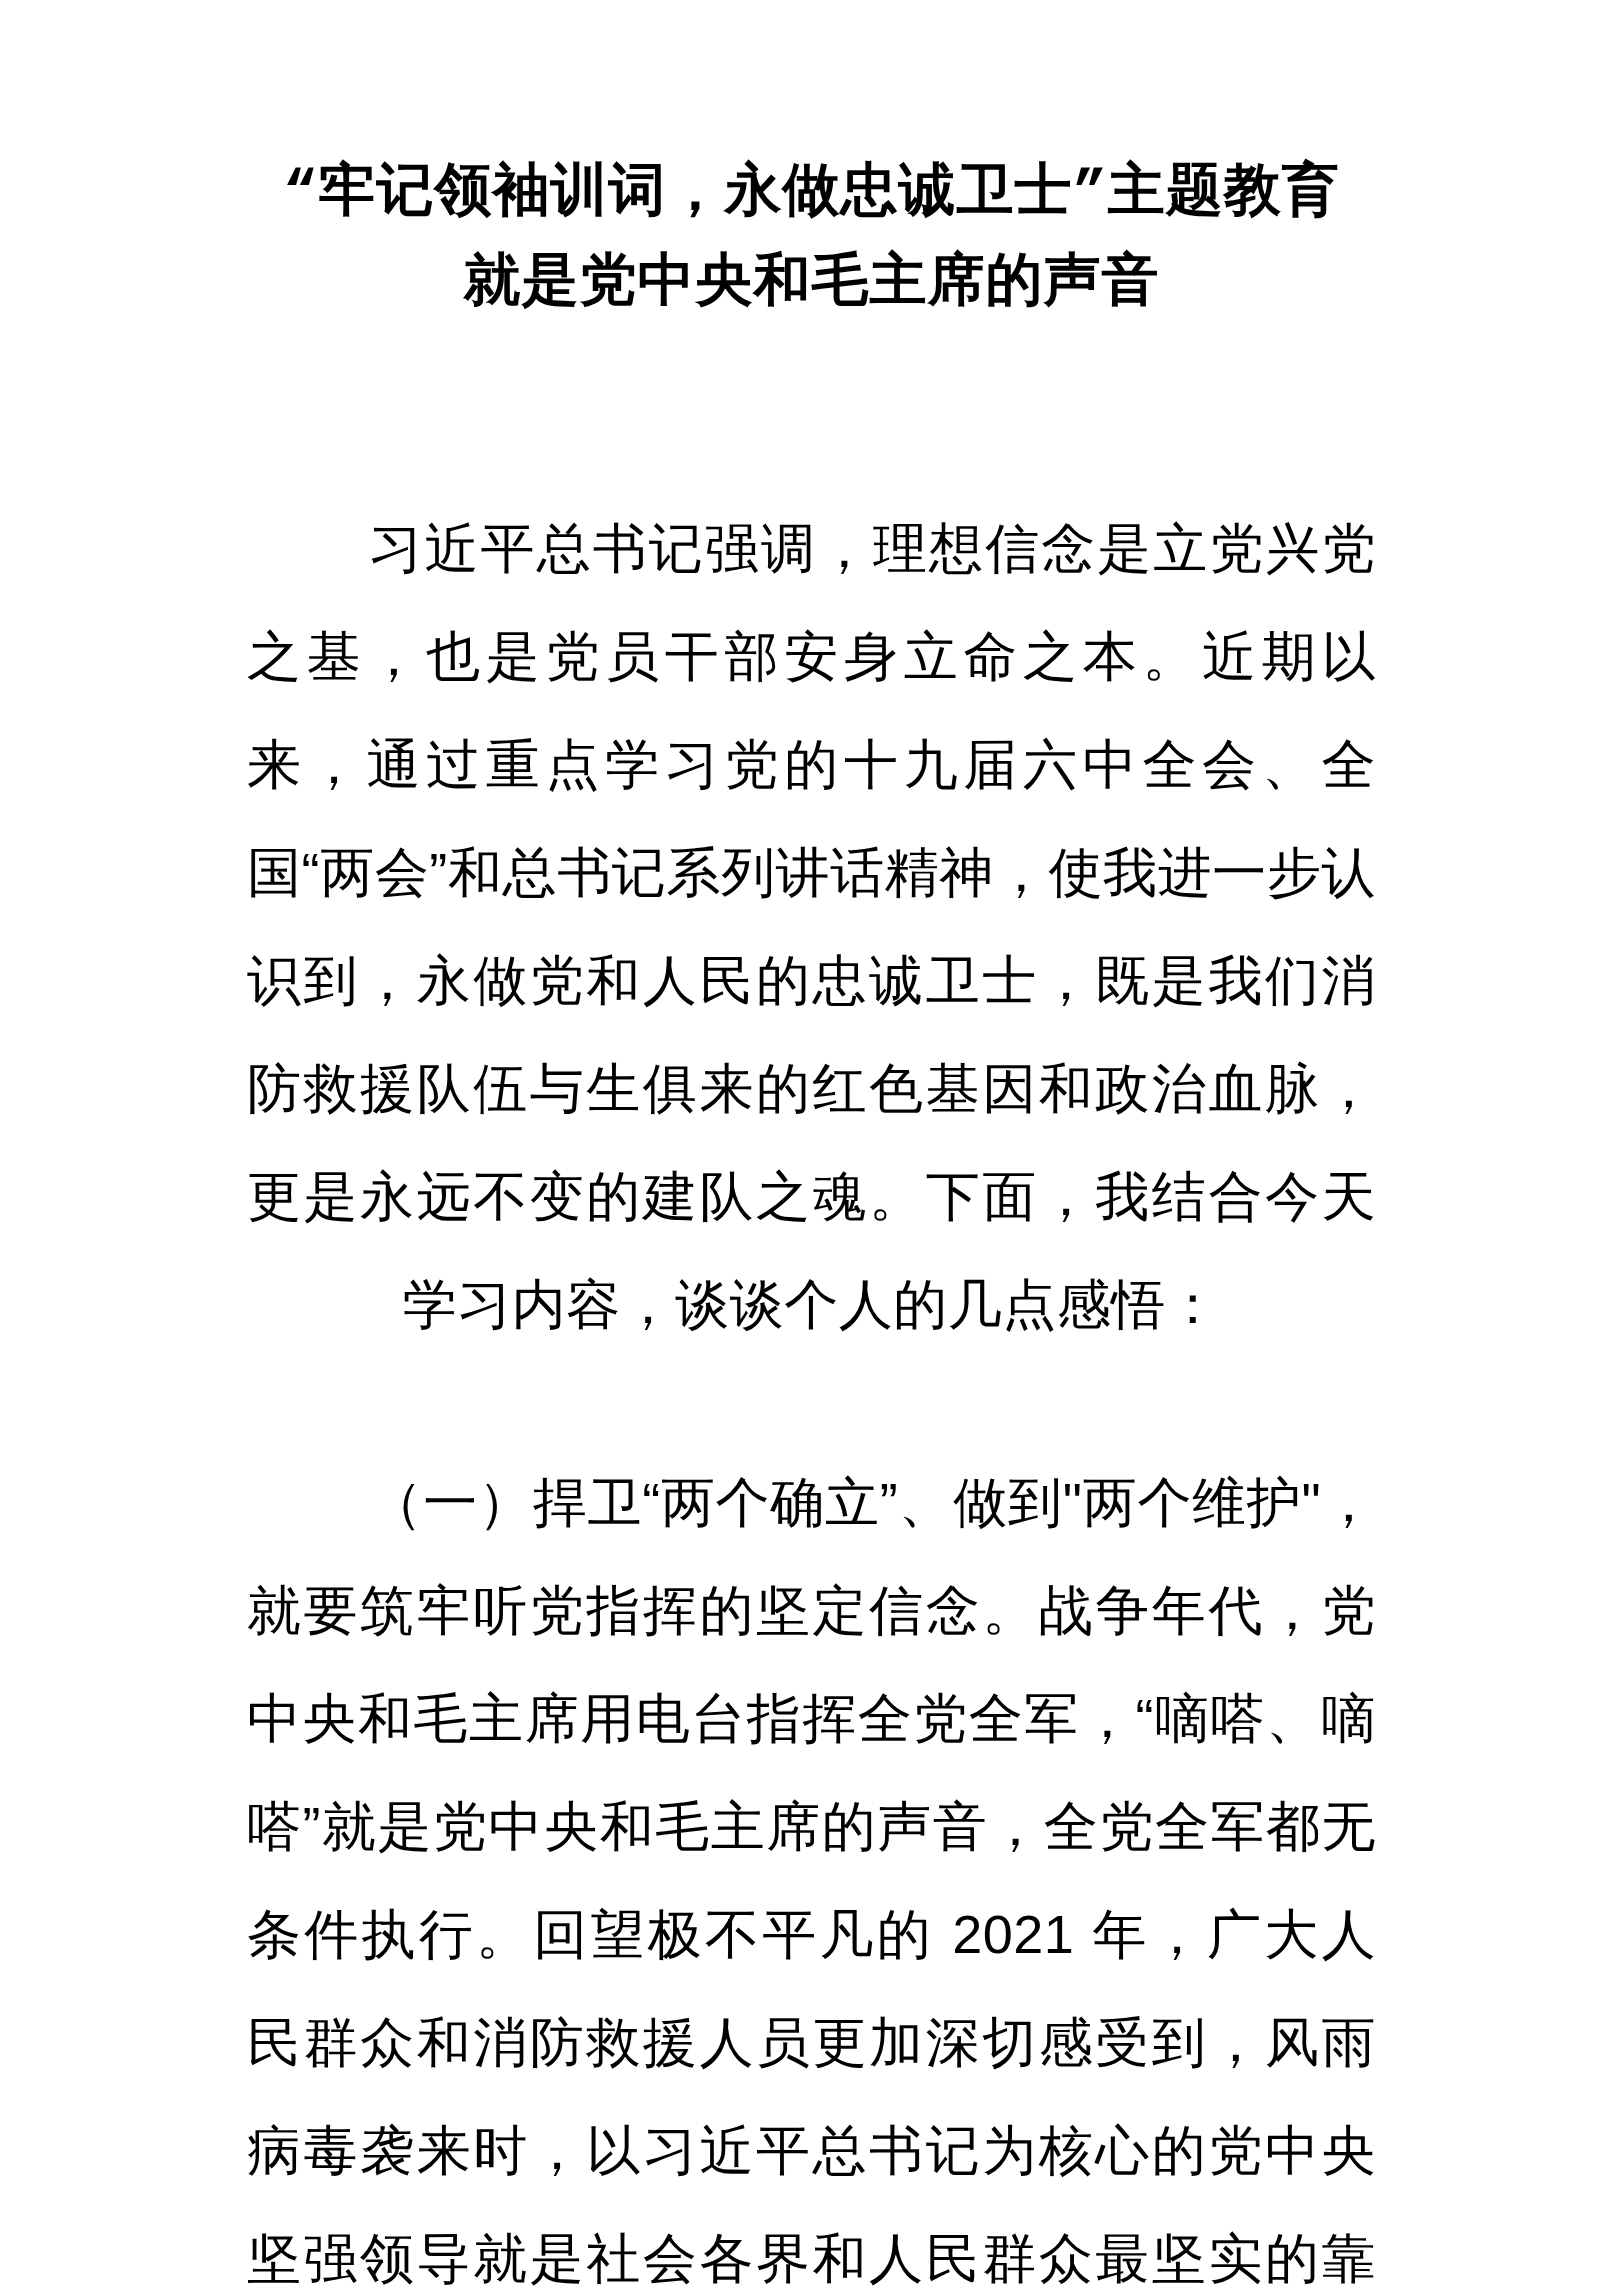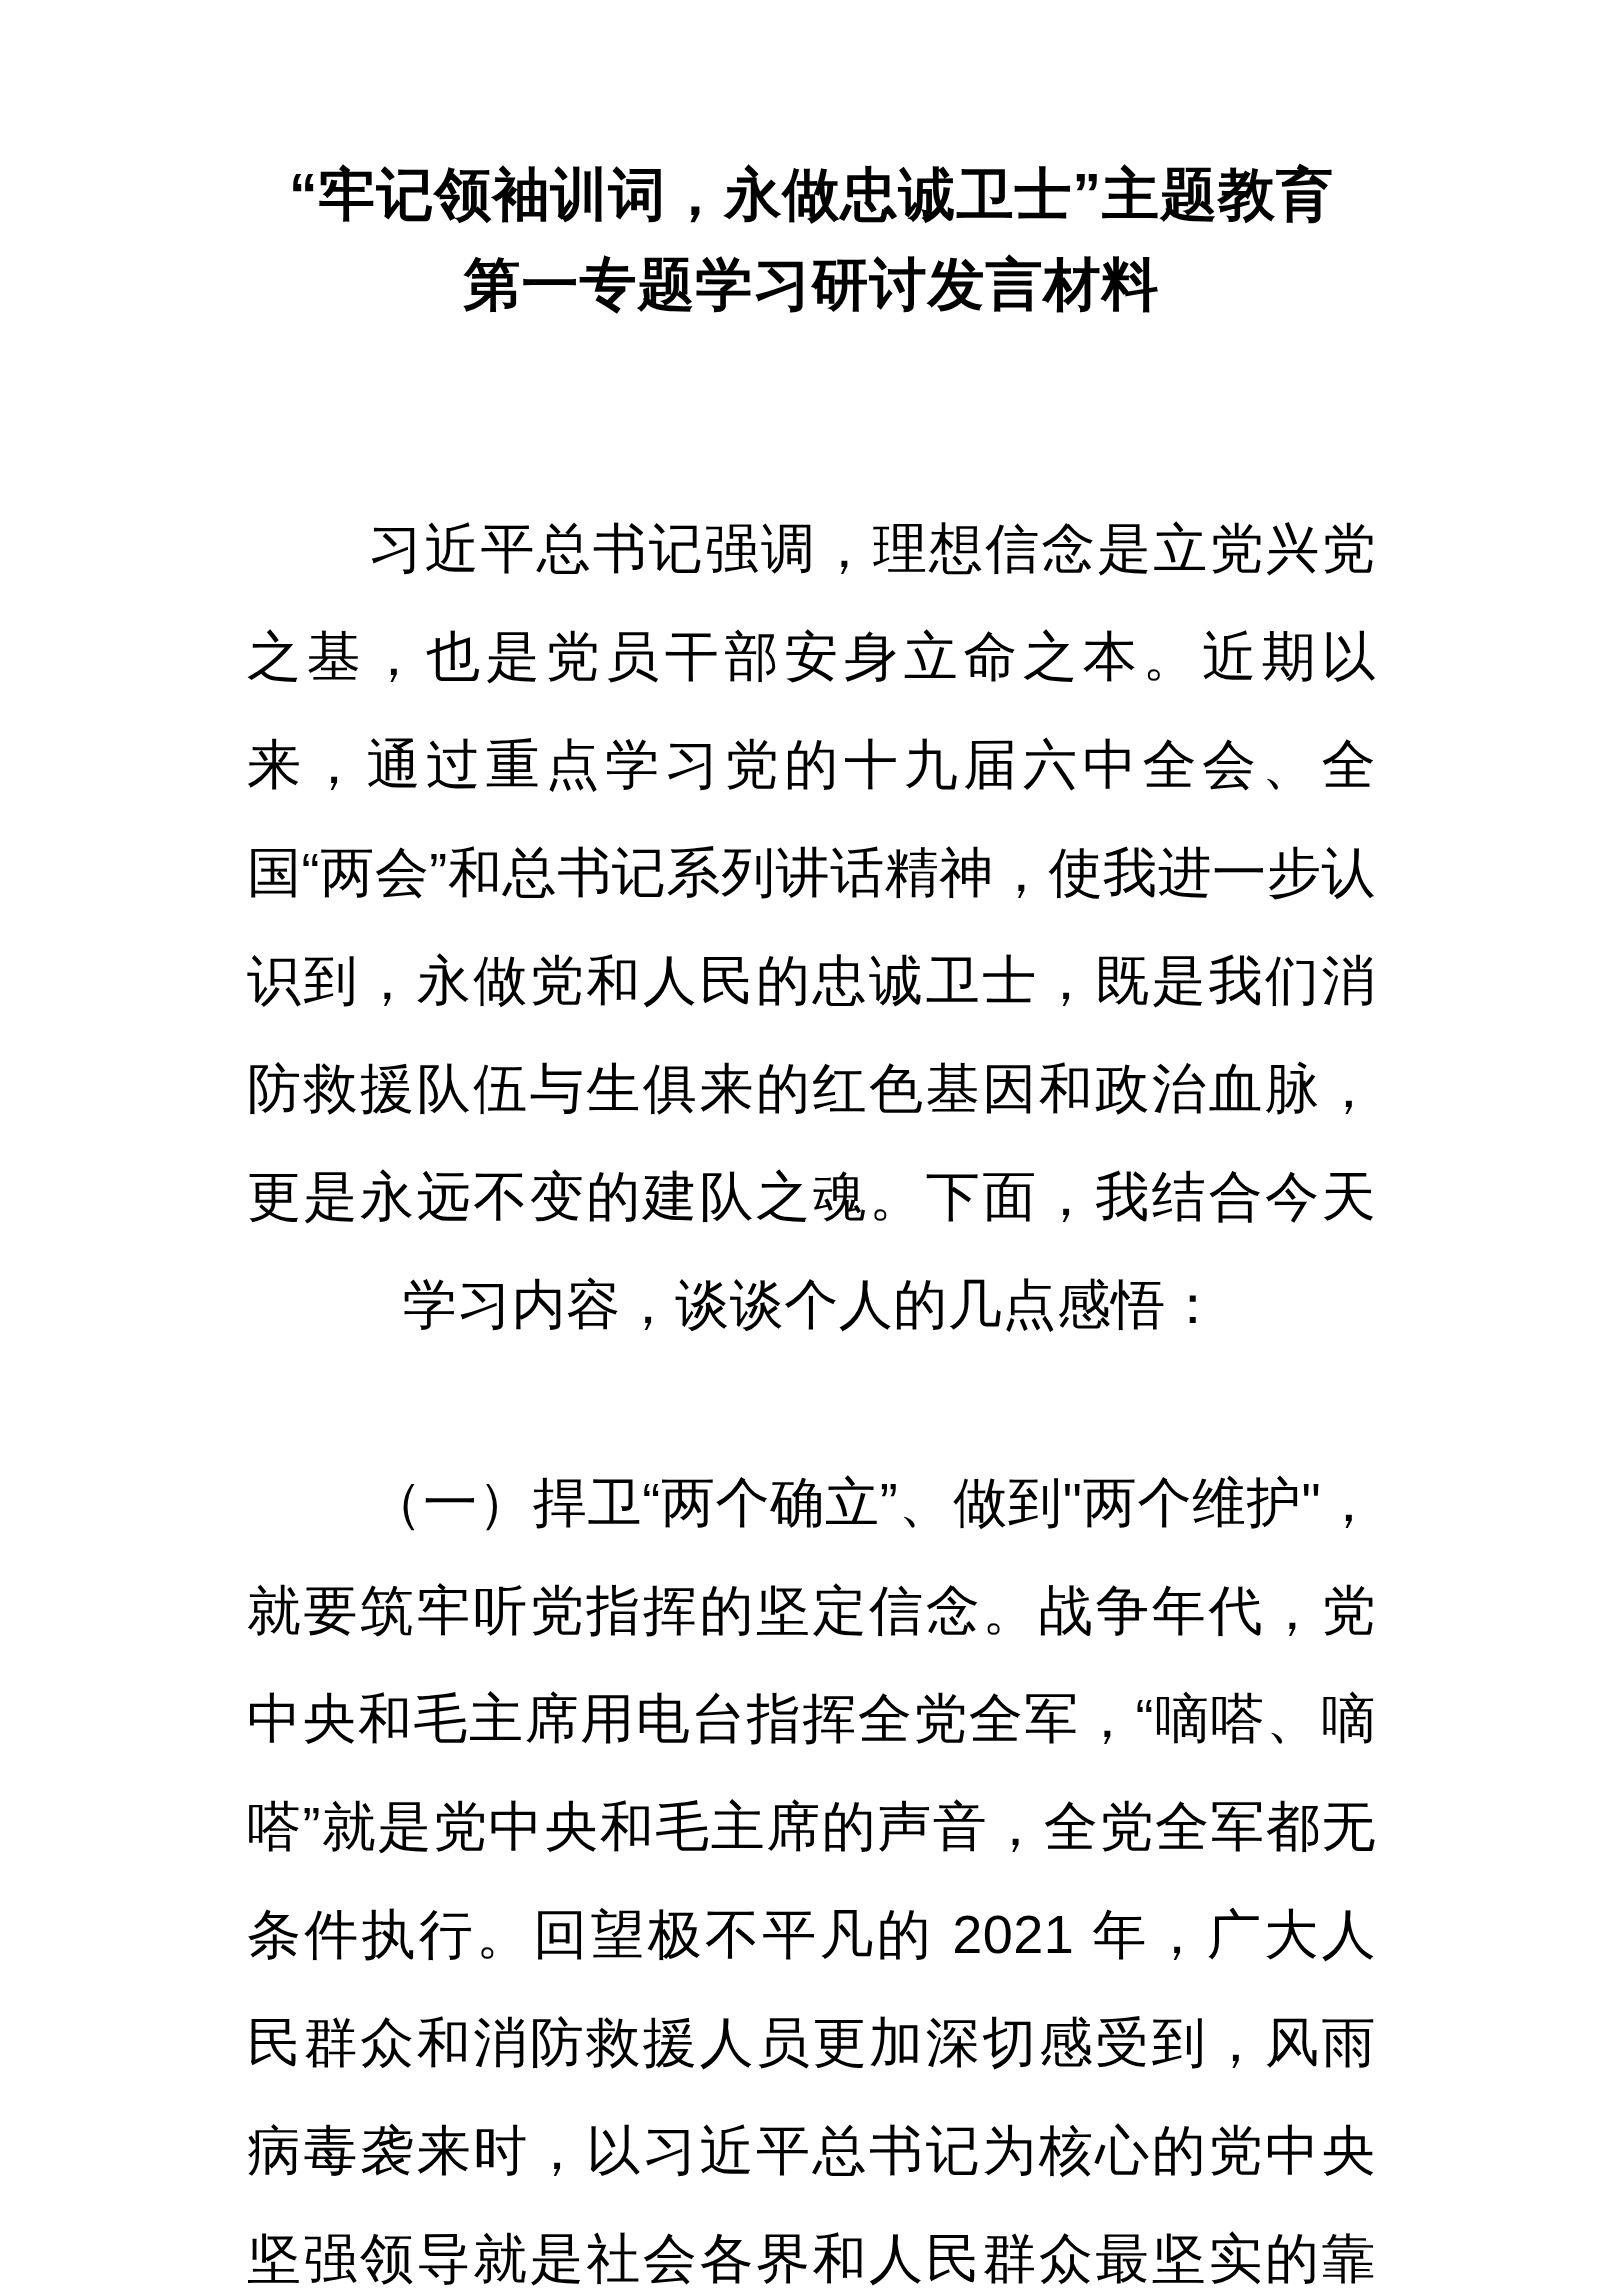--- a/index.html
+++ b/index.html
@@ -19,20 +19,21 @@
       padding: 149px 245px 0 247px;
       overflow: hidden;
     }
     .doc-title {
       margin: 0 0 165px 0;
       font-size: 57px;
       font-weight: 700;
       line-height: 1.58;
       text-align: center;
       letter-spacing: 1px;
+      font-family: Liberation Mono, monospace;
     }
     .title-line {
       display: block;
     }
     .para {
       margin: 0;
       font-size: 54px;
       line-height: 2.0;
       text-align: justify;
       text-justify: inter-character;
@@ -48,21 +49,21 @@
       text-align-last: justify;
     }
   </style>
 </head>
 <body>
 
 <div class="page">
 
   <h1 class="doc-title">
     <span class="title-line">“牢记领袖训词，永做忠诚卫士”主题教育</span>
-    <span class="title-line">第一专题学习研讨发言材料</span>
+    <span class="title-line">就是党中央和毛主席的声音</span>
   </h1>
 
   <p class="para para-intro">习近平总书记强调，理想信念是立党兴党之基，也是党员干部安身立命之本。近期以来，通过重点学习党的十九届六中全会、全国“两会”和总书记系列讲话精神，使我进一步认识到，永做党和人民的忠诚卫士，既是我们消防救援队伍与生俱来的红色基因和政治血脉，更是永远不变的建队之魂。下面，我结合今天学习内容，谈谈个人的几点感悟：</p>
 
   <p class="para para-section">（一）捍卫“两个确立”、做到"两个维护"，就要筑牢听党指挥的坚定信念。战争年代，党中央和毛主席用电台指挥全党全军，“嘀嗒、嘀嗒”就是党中央和毛主席的声音，全党全军都无条件执行。回望极不平凡的 2021 年，广大人民群众和消防救援人员更加深切感受到，风雨病毒袭来时，以习近平总书记为核心的党中央坚强领导就是社会各界和人民群众最坚实的靠山。我们作为总书记亲自缔造的国家综合性消防救援队伍，更要时刻筑牢听党指挥的坚定信念，永远在政治立场、政治方向、政治原则、政治道路上同以习近平同志为核心的党中央保持高度一致。一是在理论武装中培塑忠诚。切实以真学真信真用精神，带</p>
 
 </div>
 
 
 </body></html>

